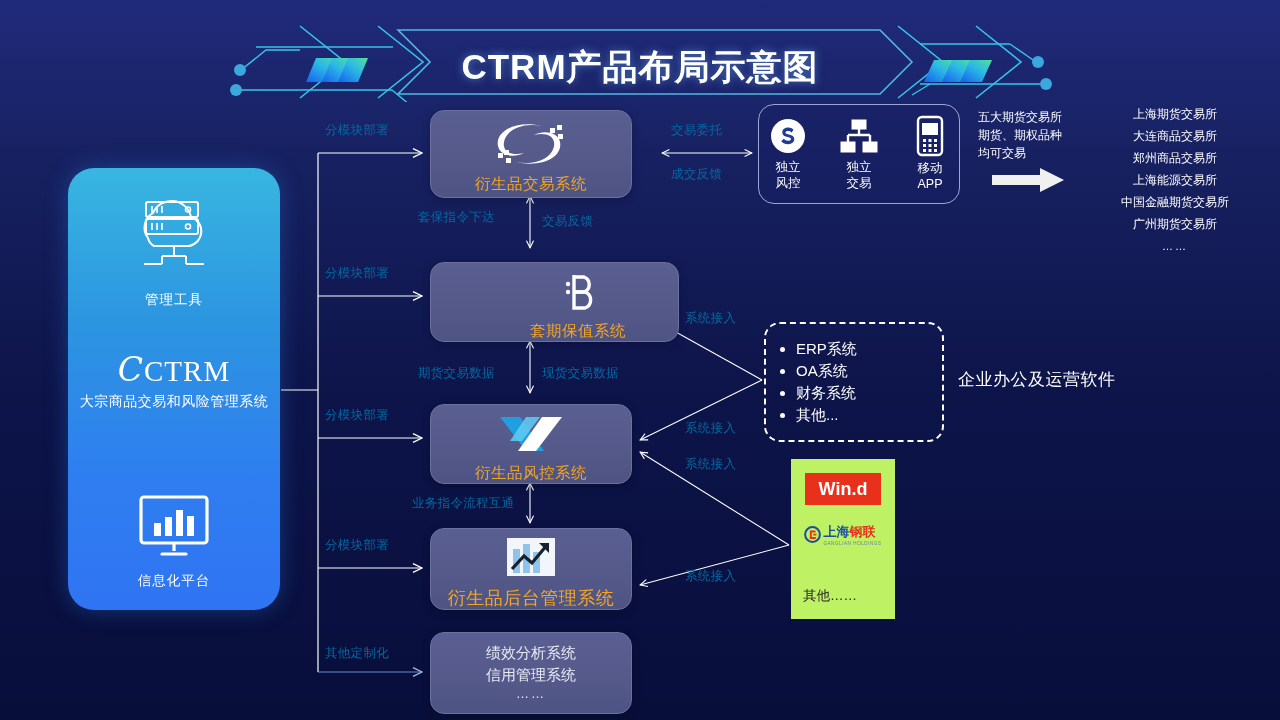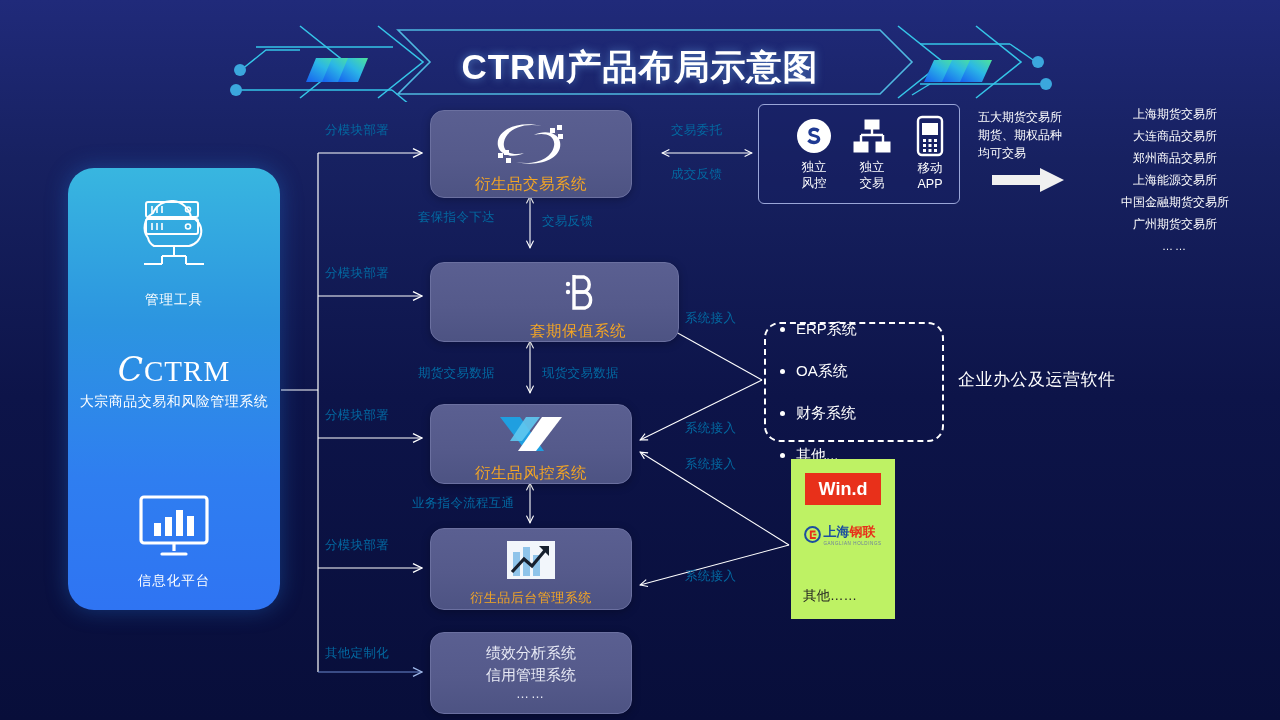--- a/index.html
+++ b/index.html
@@ -45,46 +45,46 @@
 
   
   .modbox{
     width:200px;border-radius:14px;
     background:linear-gradient(180deg,#5a5f91 0%,#555a8b 55%,#4d5383 100%);
     border:1px solid #6b70a0;
     display:flex;flex-direction:column;align-items:center;justify-content:center;
     box-shadow:0 2px 8px rgba(0,0,0,.25);
   }
   .modlabel{font-size:15.5px;color:#f5a623;letter-spacing:.5px;margin-top:2px;}
-  .modlabel.sm{font-size:13px;}
+  .modlabel.sm{font-size:18px;}
   .modicon{margin-top:8px;margin-bottom:2px;}
   .plainlines{font-size:15px;color:#e8eaf5;line-height:1.42;text-align:center;}
 
   
   #tradebox{
-    left:758px;top:104px;width:200px;height:98px;border-radius:6px;
+    left:758px;top:104px;width:200px;height:98px;border-radius:16px;
     border:1px solid #9aa6d8;background:rgba(22,32,100,.35);
-    display:flex;align-items:center;justify-content:flex-end;
+    display:flex;align-items:center;justify-content:space-between;
   }
   .tbitem{display:flex;flex-direction:column;align-items:center;width:58px;}
   .tbcap{font-size:12.5px;color:#ffffff;line-height:1.25;text-align:center;margin-top:4px;}
 
   
   #exchange-note{left:978px;top:108px;width:106px;font-size:12px;color:#ffffff;line-height:1.5;text-align:left;}
   #exchange-arrow{left:992px;top:168px;}
   #exchange-list{left:1080px;top:104px;width:190px;font-size:12px;color:#ffffff;line-height:1.83;text-align:center;}
   #exchange-list .ell{letter-spacing:2px;}
 
   
   #erpbox{
     left:764px;top:322px;width:176px;height:116px;border-radius:16px;
     border:2px dashed #ffffff;display:flex;align-items:center;
   }
   #erpbox ul{margin:0;padding:0 0 0 30px;list-style:disc;}
-  #erpbox li{font-size:15px;color:#ffffff;line-height:1.48;margin-top:20px;}
+  #erpbox li{font-size:15px;color:#ffffff;line-height:1.48;}
   #erp-caption{left:958px;top:368px;font-size:17px;color:#ffffff;letter-spacing:.5px;}
 
   
   #datacard{
     left:791px;top:459px;width:104px;height:160px;background:#bef264;
     display:flex;flex-direction:column;align-items:center;
   }
   .wind-logo{
     margin-top:14px;width:76px;height:32px;background:#e8301a;color:#fff;
     display:flex;align-items:center;justify-content:center;

